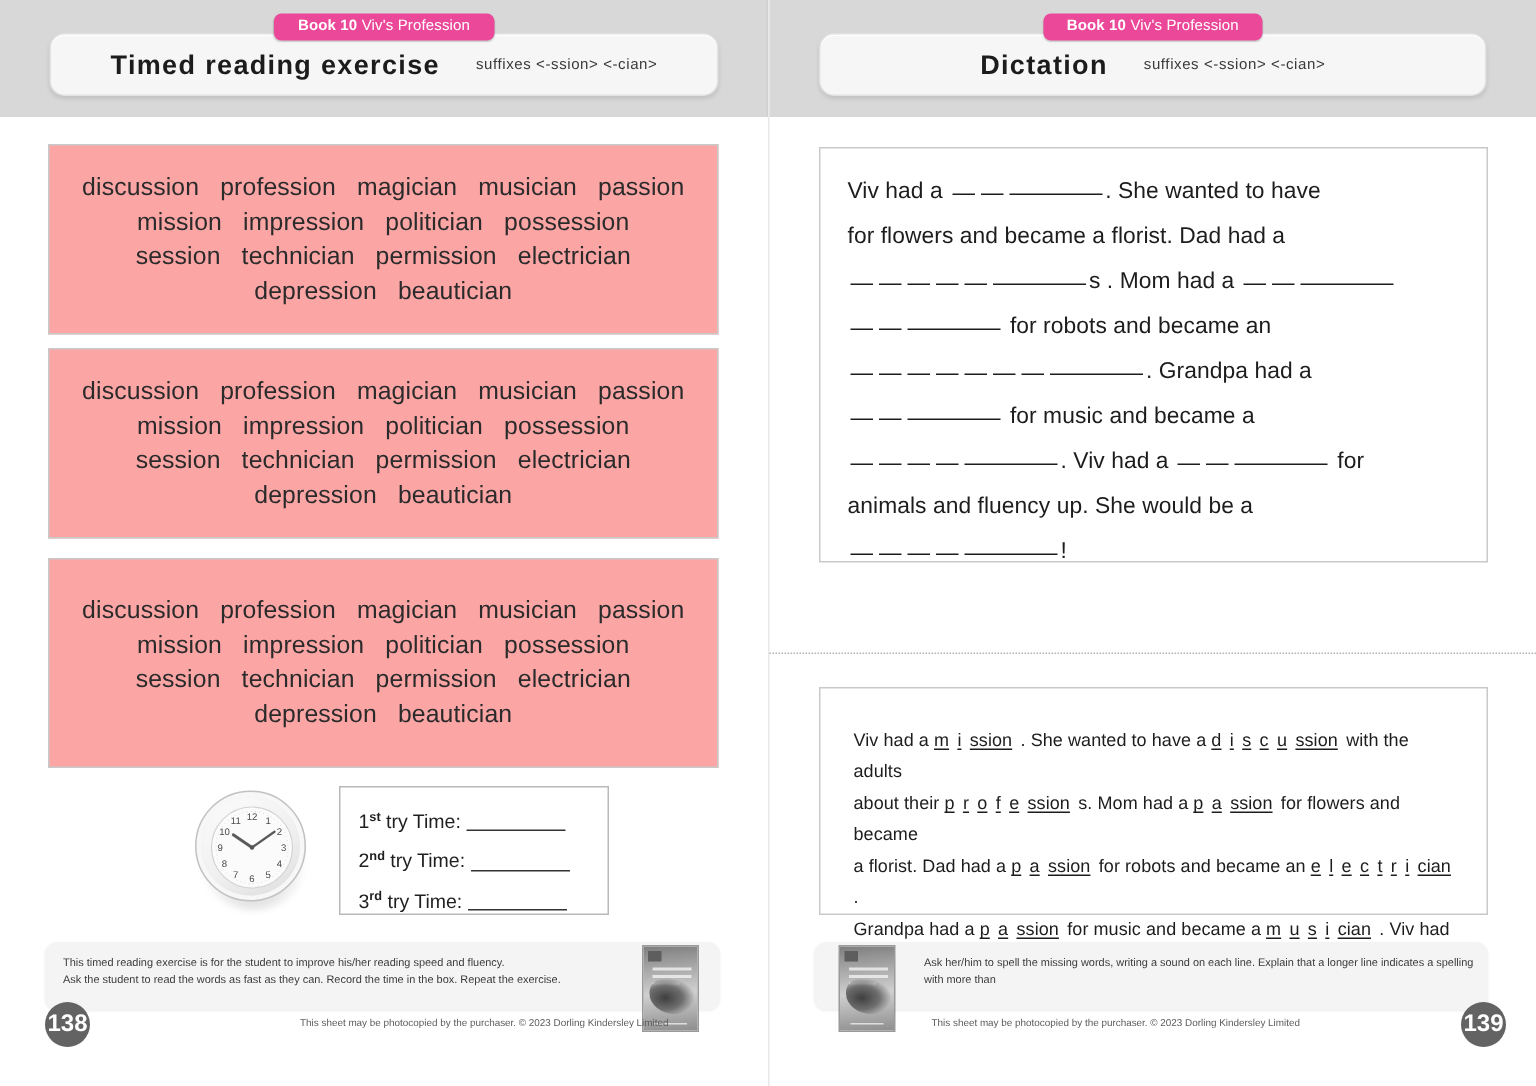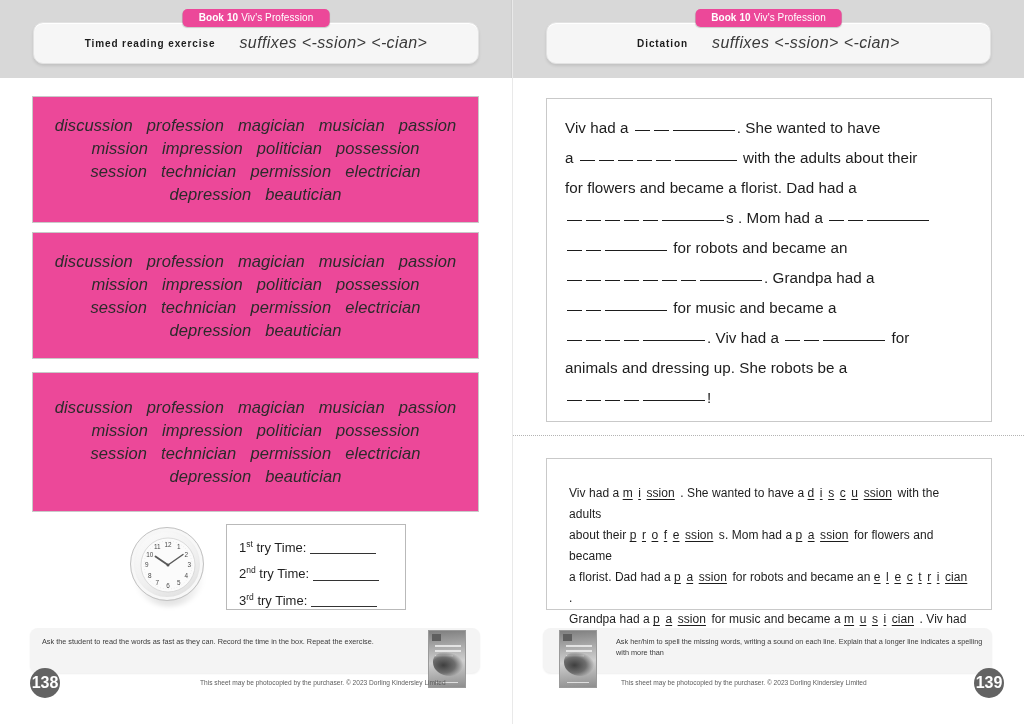--- a/index.html
+++ b/index.html
@@ -36,30 +36,29 @@
   .hdr-box {
     position:absolute; top:22px; left:33px; right:33px; height:42px;
     background:#f6f6f6;
     border:1px solid #e2e2e2;
     border-radius:10px;
     box-shadow:0 2px 3px rgba(0,0,0,.10), inset 0 1px 0 #fff;
     display:flex; align-items:center; justify-content:center;
     gap:24px;
     z-index:2;
   }
-  .hdr-title { font-size:10px; font-weight:bold; color:#1c1c1c; letter-spacing:.9px; }
-  .hdr-suffix { font-size:16px; color:#3a3a3a; letter-spacing:.4px;font-style:italic; }
+  .hdr-title { font-size:18px; font-weight:bold; color:#1c1c1c; letter-spacing:.9px; }
+  .hdr-suffix { font-size:10px; color:#3a3a3a; letter-spacing:.4px; }
 
   
   .wordbox {
     position:absolute; left:32px; right:33px;
-    border:1px solid #c9c9c9; background:#ec4899;
+    border:1px solid #c9c9c9; background:#fca5a5;
     display:flex; flex-direction:column; justify-content:center;
     padding:10px 14px;
-    font-style:italic;
   }
   .wb1 { top:96px; height:127px; }
   .wb2 { top:232px; height:127px; }
   .wb3 { top:372px; height:140px; }
   .wline {
     text-align:center; color:#2b2b2b;
     font-size:16.5px; line-height:23px;
     letter-spacing:.1px;
     white-space:nowrap;
   }
@@ -81,21 +80,21 @@
     box-shadow:inset 0 0 0 3px #f7f7f7, inset 0 0 5px rgba(0,0,0,.10);
   }
   .clock svg { position:absolute; left:0; top:0; }
 
   .trybox {
     position:absolute; left:226px; top:524px; width:180px; height:86px;
     border:1px solid #b9b9b9; background:#fff;
     padding:8px 0 0 12px;
   }
   .tryrow { font-size:13px; color:#1f1f1f; line-height:23px; white-space:nowrap; }
-  .tryrow sup { font-size:8.5px; vertical-align:super; }
+  .tryrow sup { font-size:8.5px; vertical-align:super;font-weight:bold; }
   .tryrow .blank {
     display:inline-block; width:66px; border-bottom:1.4px solid #333;
     margin-left:4px; vertical-align:-2px; height:11px;
   }
 
   
   .noteband {
     position:absolute; left:30px; right:32px; top:628px; height:45px;
     background:#f4f4f4; border-radius:8px;
     box-shadow:0 1px 2px rgba(0,0,0,.07);
@@ -133,21 +132,21 @@
   .bookthumb .bt-l { position:absolute; left:6px; width:26px; height:1.6px; background:#ededed; opacity:.85; }
   .bookthumb .bt-blob {
     position:absolute; left:4px; bottom:11px; width:30px; height:24px;
     background:radial-gradient(ellipse at 35% 55%, #3f3f3f 0%, #6e6e6e 42%, rgba(200,200,200,.25) 72%);
     border-radius:40% 55% 45% 60%;
   }
   .bookthumb .bt-foot { position:absolute; left:7px; bottom:4px; width:22px; height:1.4px; background:#efefef; opacity:.8; }
 
   
   .dictbox {
-    position:absolute; left:33px; right:32px; top:98px; height:324px;
+    position:absolute; left:33px; right:32px; top:98px; height:277px;
     border:1px solid #c9c9c9; background:#fff;
     padding:14px 18px 0 18px;
   }
   .dline {
     font-size:15.2px; line-height:30px; color:#1d1d1d;
     white-space:nowrap; letter-spacing:.05px;
   }
   .u-s { display:inline-block; width:15px; border-bottom:1.5px solid #1d1d1d; height:11px; margin:0 2px; vertical-align:2px; }
   .u-l { display:inline-block; width:62px; border-bottom:1.5px solid #1d1d1d; height:11px; margin:0 2px; vertical-align:2px; }
 
@@ -231,20 +230,21 @@
     </div>
 
     <div class="trybox">
         <div class="tryrow"><span>1</span><sup>st</sup><span> try Time:</span><span class="blank"></span></div>
         <div class="tryrow"><span>2</span><sup>nd</sup><span> try Time:</span><span class="blank"></span></div>
         <div class="tryrow"><span>3</span><sup>rd</sup><span> try Time:</span><span class="blank"></span></div>
       </div>
 
     <div class="noteband"></div>
     <div class="note-text">
+      <div>This timed reading exercise is for the student to improve his/her reading speed and fluency.</div>
       <div>Ask the student to read the words as fast as they can. Record the time in the box. Repeat the exercise.</div>
     </div>
 
     <div class="bookthumb">
       <div class="bt-tag"></div>
       <div class="bt-l" style="top:14px"></div>
       <div class="bt-l" style="top:19px"></div>
       <div class="bt-l" style="top:24px;width:18px"></div>
       <div class="bt-blob"></div>
       <div class="bt-foot"></div>
@@ -263,28 +263,27 @@
       <span class="sub">Viv's Profession</span>
     </div>
 
     <div class="hdr-box">
       <span class="hdr-title">Dictation</span>
       <span class="hdr-suffix">suffixes &lt;-ssion&gt; &lt;-cian&gt;</span>
     </div>
 
     <div class="dictbox">
         <div class="dline"><span>Viv had a </span><span class="u-s"></span><span class="u-s"></span><span class="u-l"></span><span>.  She wanted to have</span></div>
-        <div class="dline"><span>a </span><span class="u-s"></span><span class="u-s"></span><span class="u-s"></span><span class="u-s"></span><span class="u-s"></span><span class="u-l"></span><span> with the adults about their</span></div>
         <div class="dline"><span>for flowers and became a florist.  Dad had a</span></div>
         <div class="dline"><span class="u-s"></span><span class="u-s"></span><span class="u-s"></span><span class="u-s"></span><span class="u-s"></span><span class="u-l"></span><span>s .  Mom had a </span><span class="u-s"></span><span class="u-s"></span><span class="u-l"></span></div>
         <div class="dline"><span class="u-s"></span><span class="u-s"></span><span class="u-l"></span><span> for robots and became an</span></div>
         <div class="dline"><span class="u-s"></span><span class="u-s"></span><span class="u-s"></span><span class="u-s"></span><span class="u-s"></span><span class="u-s"></span><span class="u-s"></span><span class="u-l"></span><span>. Grandpa had a</span></div>
         <div class="dline"><span class="u-s"></span><span class="u-s"></span><span class="u-l"></span><span> for music and became a</span></div>
         <div class="dline"><span class="u-s"></span><span class="u-s"></span><span class="u-s"></span><span class="u-s"></span><span class="u-l"></span><span>.  Viv had a </span><span class="u-s"></span><span class="u-s"></span><span class="u-l"></span><span> for</span></div>
-        <div class="dline"><span>animals and dressing up. She robots be a</span></div>
+        <div class="dline"><span>animals and fluency up. She would be a</span></div>
         <div class="dline"><span class="u-s"></span><span class="u-s"></span><span class="u-s"></span><span class="u-s"></span><span class="u-l"></span><span>!</span></div>
       </div>
 
     <div class="foldline"></div>
 
     <div class="ansbox">
         <div class="aline"><span>Viv had a </span><u>m</u><span class="sp"> </span><u>i</u><span class="sp"> </span><u>ssion</u><span class="sp"> </span><span>.  She wanted to have a </span><u>d</u><span class="sp"> </span><u>i</u><span class="sp"> </span><u>s</u><span class="sp"> </span><u>c</u><span class="sp"> </span><u>u</u><span class="sp"> </span><u>ssion</u><span class="sp"> </span><span> with the adults</span></div>
         <div class="aline"><span>about their </span><u>p</u><span class="sp"> </span><u>r</u><span class="sp"> </span><u>o</u><span class="sp"> </span><u>f</u><span class="sp"> </span><u>e</u><span class="sp"> </span><u>ssion</u><span class="sp"> </span><span> s. Mom had a  </span><u>p</u><span class="sp"> </span><u>a</u><span class="sp"> </span><u>ssion</u><span class="sp"> </span><span> for flowers and became</span></div>
         <div class="aline"><span>a florist. Dad had a </span><u>p</u><span class="sp"> </span><u>a</u><span class="sp"> </span><u>ssion</u><span class="sp"> </span><span> for robots and became an </span><u>e</u><span class="sp"> </span><u>l</u><span class="sp"> </span><u>e</u><span class="sp"> </span><u>c</u><span class="sp"> </span><u>t</u><span class="sp"> </span><u>r</u><span class="sp"> </span><u>i</u><span class="sp"> </span><u>cian</u><span class="sp"> </span><span>.</span></div>
         <div class="aline"><span>Grandpa had a </span><u>p</u><span class="sp"> </span><u>a</u><span class="sp"> </span><u>ssion</u><span class="sp"> </span><span> for music and became a </span><u>m</u><span class="sp"> </span><u>u</u><span class="sp"> </span><u>s</u><span class="sp"> </span><u>i</u><span class="sp"> </span><u>cian</u><span class="sp"> </span><span>. Viv had a</span></div>

